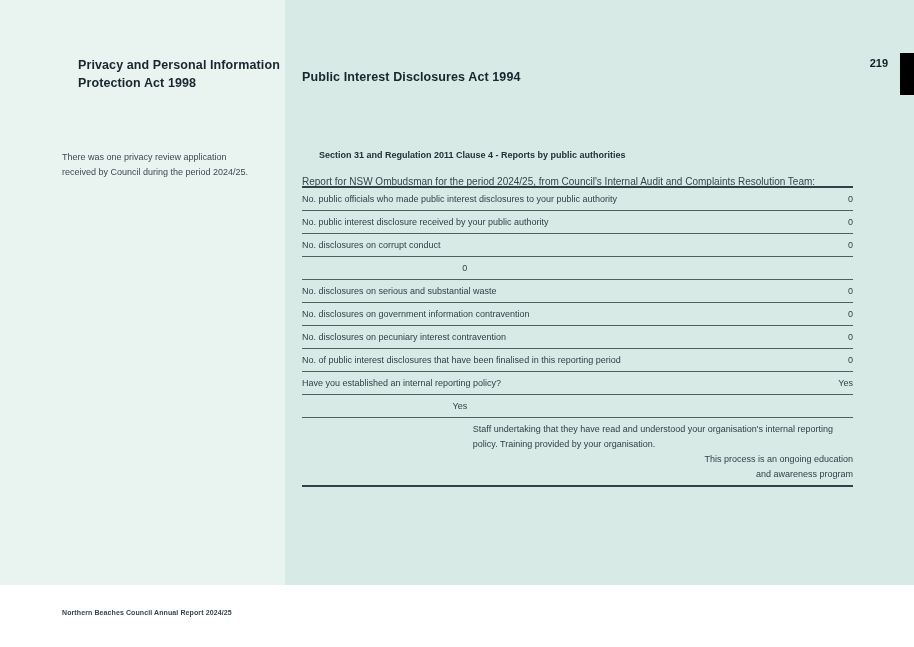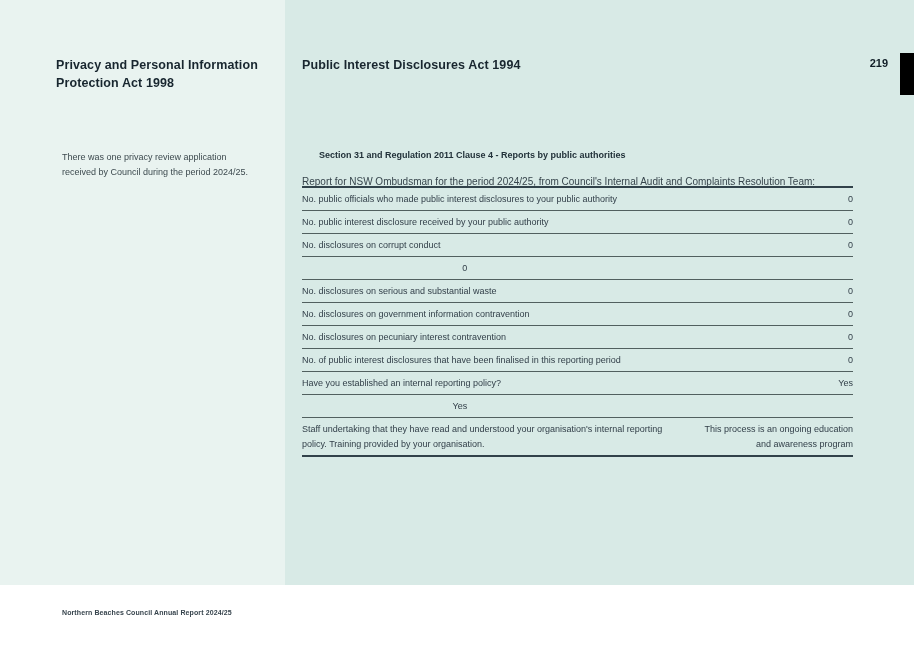--- a/index.html
+++ b/index.html
@@ -17,34 +17,34 @@
     width: 285px; height: 585px;
     background: #e9f3f0;
   }
   .main-panel {
     position: absolute; left: 285px; top: 0;
     width: 629px; height: 585px;
     background: #d8eae6;
   }
 
   .sidebar-heading {
-    position: absolute; left: 56px; top: 57px;
+    position: absolute; left: 78px; top: 57px;
     width: 215px;
     font-size: 12.5px; font-weight: 700; line-height: 17.5px;
     color: #18262f; letter-spacing: 0.1px;
   }
   .sidebar-body {
     position: absolute; left: 62px; top: 150px;
     width: 200px;
     font-size: 9px; line-height: 15px;
     color: #3d4a4f;
   }
 
   .main-heading {
-    position: absolute; left: 302px; top: 57px;
+    position: absolute; left: 302px; top: 69px;
     width: 420px;
     font-size: 12.5px; font-weight: 700; line-height: 17.5px;
     color: #18262f; letter-spacing: 0.1px;
   }
 
   .page-number {
     position: absolute; top: 57px; right: 26px;
     font-size: 11px; font-weight: 700;
     color: #101d26;
   }
@@ -73,21 +73,21 @@
     width: 551px;
     border-top: 2px solid #31424a;
   }
   .table-row {
     display: flex;
     justify-content: space-between;
     align-items: flex-end;
     padding: 4px 0 3px 0;
     border-bottom: 1px solid #51605f;
   }
-  .table-row:last-child { border-bottom: 2px solid #31424a; }
+  .table-row:last-child { border-bottom: 2px solid #31424a; flex-direction: column; }
   .row-label {
     width: 69%;
     font-size: 9px; line-height: 15px;
     color: #33404a;
   }
   .row-value {
     width: 30%;
     font-size: 9px; line-height: 15px;
     color: #33404a;
     text-align: right;

